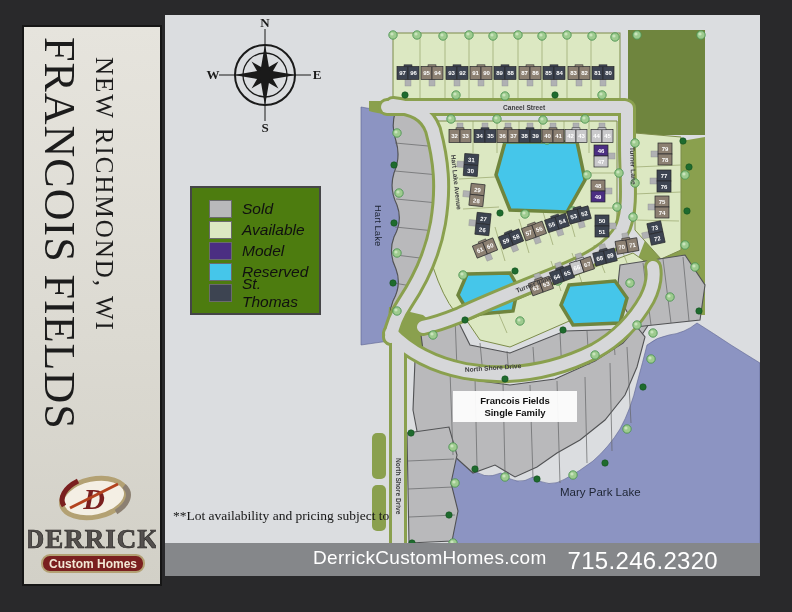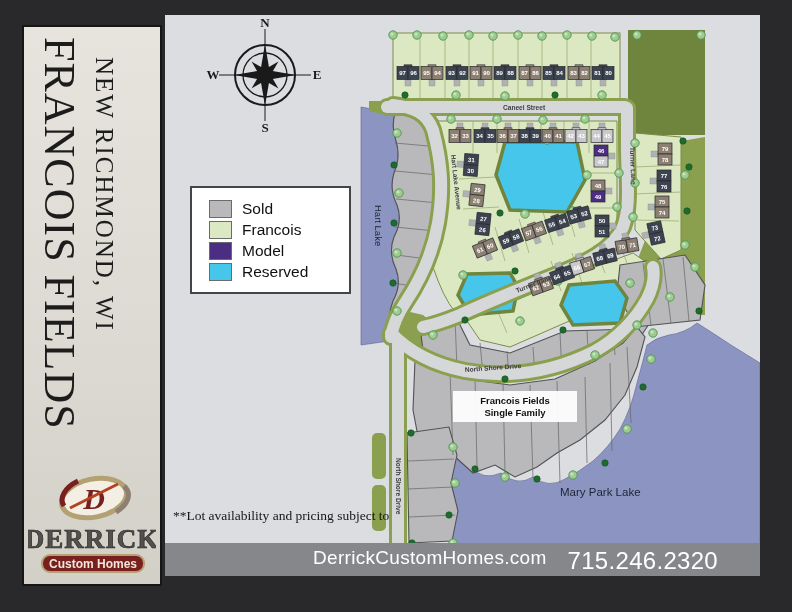--- a/index.html
+++ b/index.html
@@ -12,22 +12,22 @@
   .vtext{position:absolute;writing-mode:vertical-lr;text-orientation:mixed;
     color:#1c1c1c;font-family:"Liberation Serif",serif;white-space:nowrap;}
   #panel-title{left:10px;top:10px;font-size:44px;letter-spacing:1px;height:540px;overflow:hidden;}
   #panel-subtitle{left:66px;top:30px;font-size:25px;letter-spacing:2px;height:520px;overflow:hidden;}
   #logo{position:absolute;left:4px;bottom:4px;width:128px;height:108px;}
   
   #main-panel{position:absolute;left:165px;top:15px;width:595px;height:540px;background:#dbdde0;}
   #map-svg{position:absolute;left:0;top:0;}
   #compass{position:absolute;left:40px;top:0px;}
   
-  #legend{position:absolute;left:25px;top:171px;width:161px;background:#ffffff;
-    border:2px solid #454547;box-sizing:border-box;padding:10px 0 10px 17px;}
+  #legend{position:absolute;left:25px;top:171px;width:131px;background:#4d7c0f;
+    border:2px solid #454547;box-sizing:border-box;padding:10px 0 10px 17px;font-style:italic;}
   .legend-row{display:flex;align-items:center;height:21px;}
   .swatch{width:21px;height:16px;border:1px solid #6b6b6d;margin-right:10px;flex:0 0 auto;}
   .legend-label{font-size:15.5px;color:#101010;}
   
   #disclaimer{position:absolute;left:8px;top:492px;width:250px;
     font-family:"Liberation Serif",serif;font-size:13.5px;line-height:1.4;color:#151515;}
   
   #footer{position:absolute;left:165px;top:543px;width:595px;height:33px;background:#85878a;}
   #footer .site{position:absolute;left:148px;top:4px;font-size:19px;color:#ffffff;letter-spacing:.3px;}
   #footer .phone{position:absolute;right:42px;top:4px;font-size:24px;color:#ffffff;letter-spacing:.3px;}
@@ -709,30 +709,34 @@
       <text x="-52" y="4" text-anchor="middle" font-family="Liberation Serif,serif" font-weight="bold" font-size="13" fill="#1a1a1a">W</text>
     </svg>
 
     <div id="legend">
       <div class="legend-row">
         <div class="swatch" style="background: rgb(185, 185, 187);"></div>
         <span class="legend-label">Sold</span>
       </div>
       <div class="legend-row">
         <div class="swatch" style="background: rgb(220, 232, 194);"></div>
-        <span class="legend-label">Francois</span>
+        <span class="legend-label">Available</span>
       </div>
       <div class="legend-row">
         <div class="swatch" style="background: rgb(75, 46, 130);"></div>
         <span class="legend-label">Model</span>
       </div>
       <div class="legend-row">
         <div class="swatch" style="background: rgb(69, 198, 234);"></div>
         <span class="legend-label">Reserved</span>
       </div>
+      <div class="legend-row">
+        <div class="swatch" style="background: rgb(61, 68, 81);"></div>
+        <span class="legend-label">St. Thomas</span>
+      </div>
     </div>
 
     <div id="disclaimer">
       <span>**Lot availability and pricing subject to</span><br>
     </div>
   </div>
 
   <div id="footer">
     <span class="site">DerrickCustomHomes.com</span>
     <span class="phone">715.246.2320</span>

